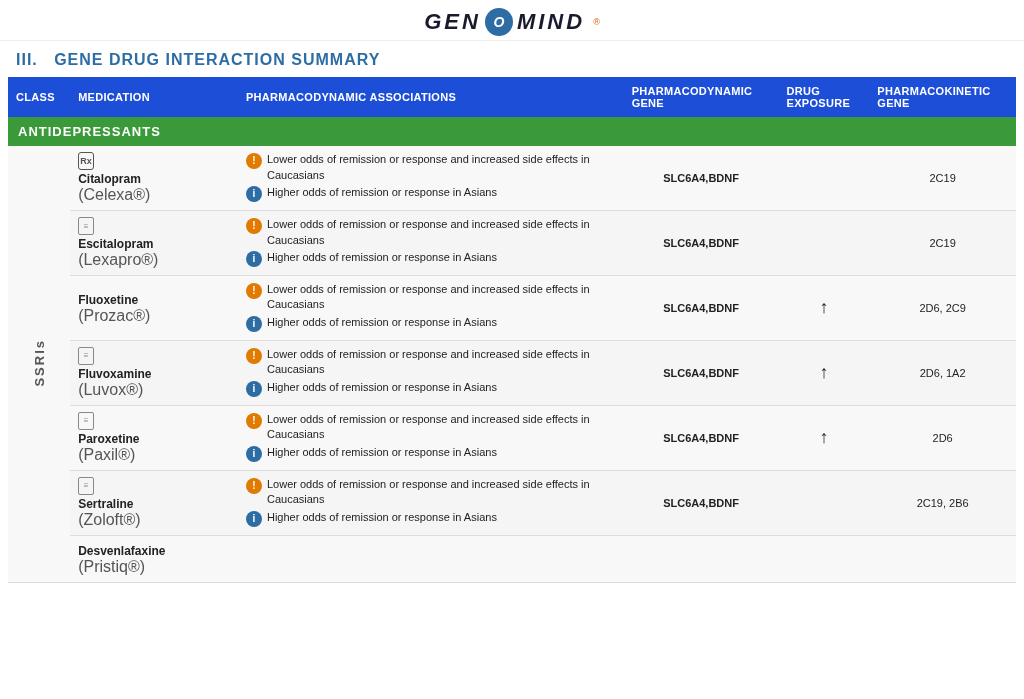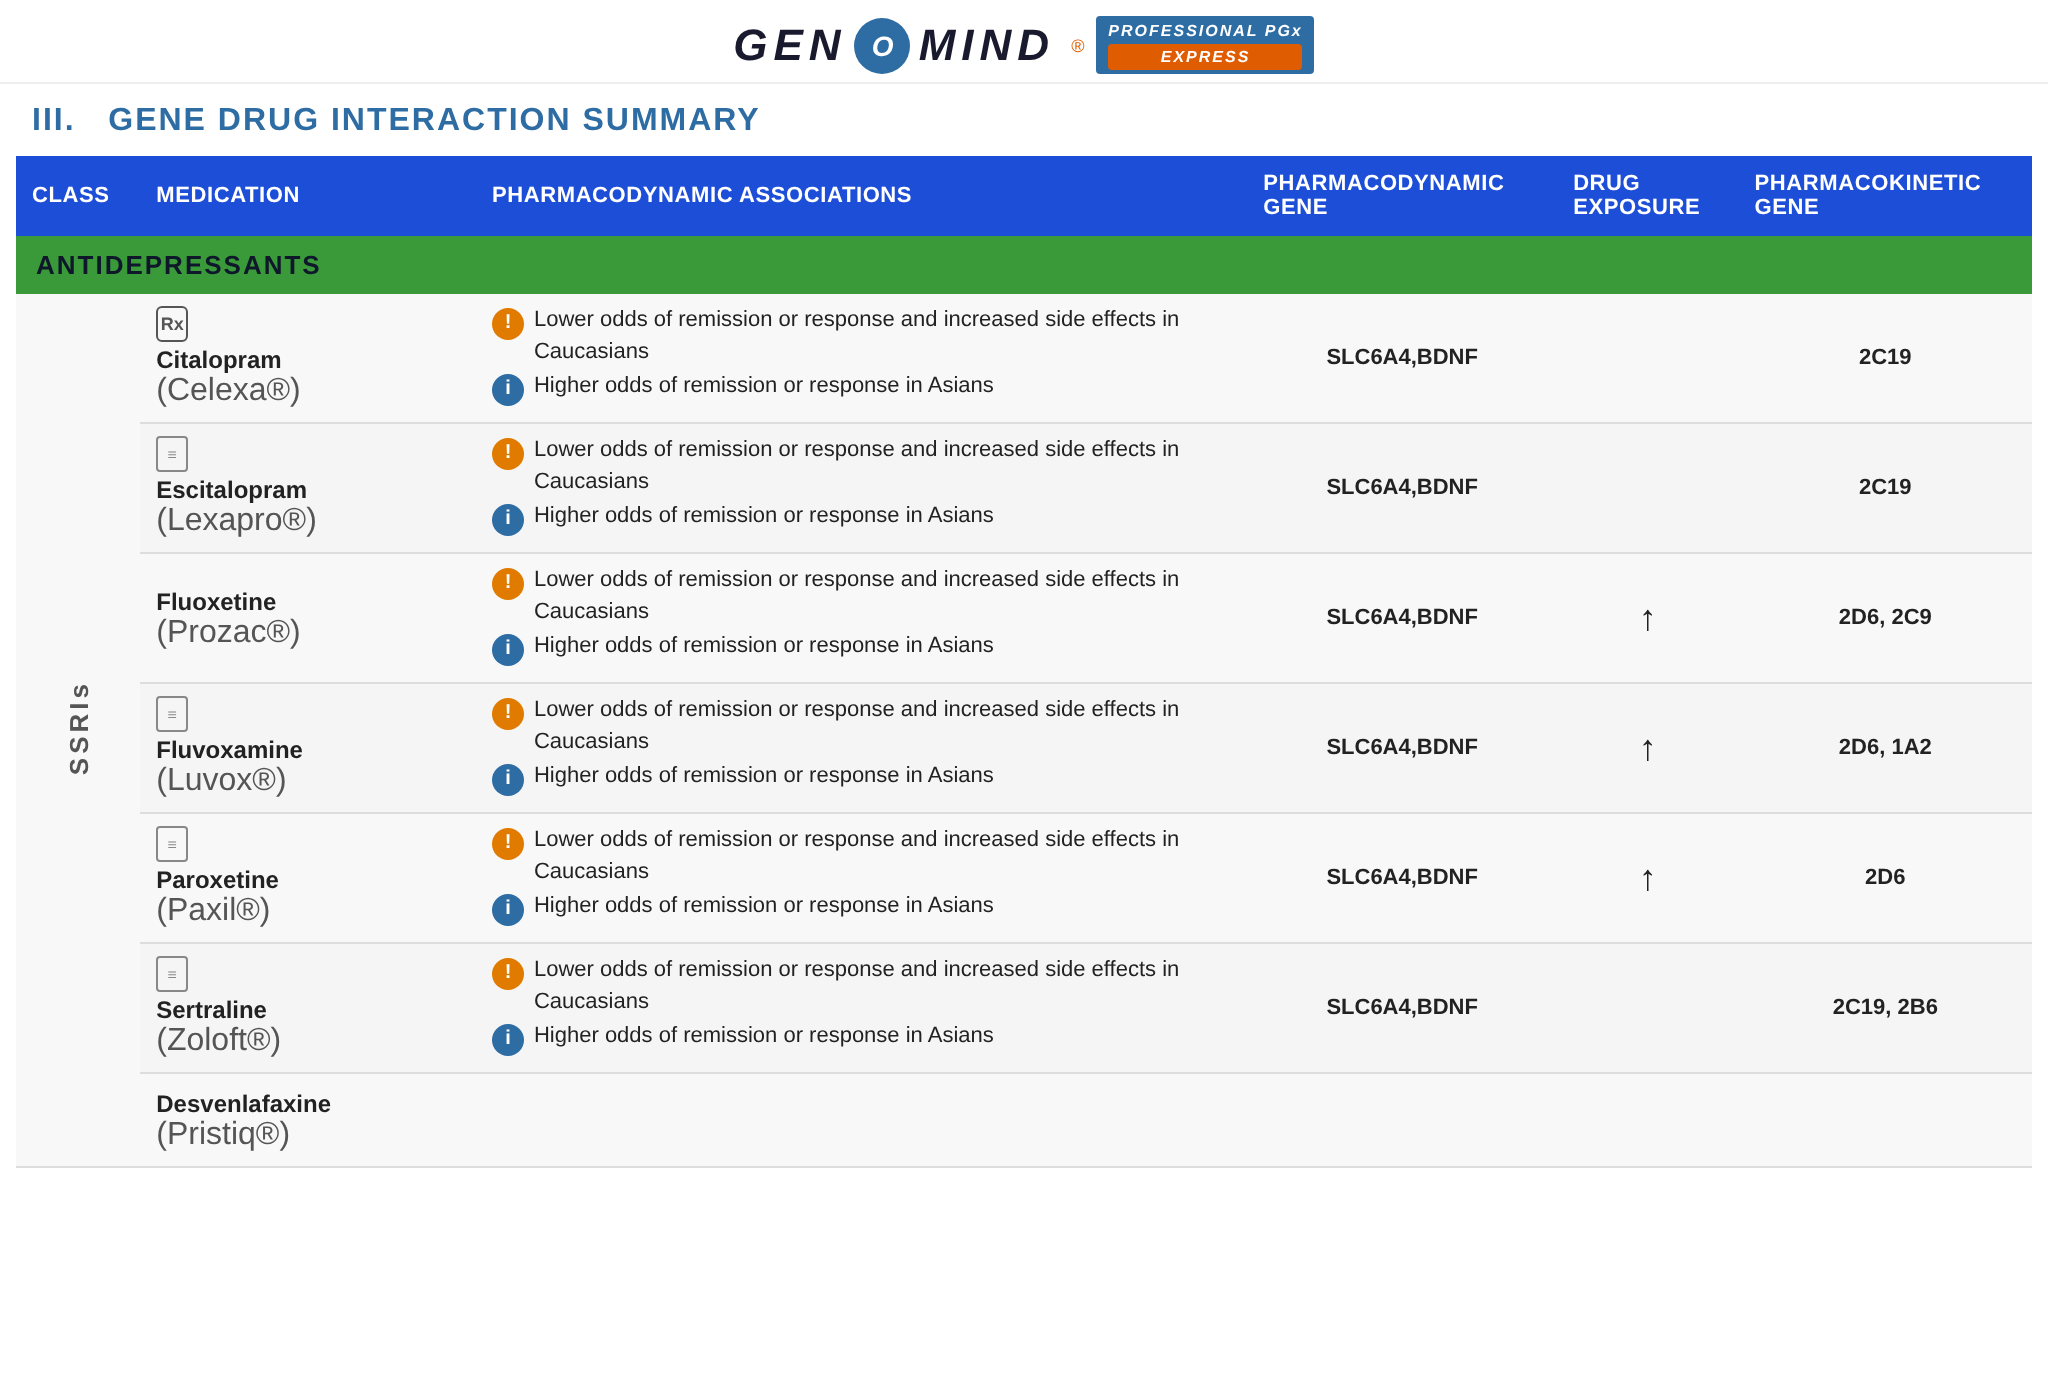--- a/index.html
+++ b/index.html
@@ -103,21 +103,21 @@
     thead tr th.col-drug-exp {
       width: 80px;
     }
     thead tr th.col-pk-gene {
       width: 120px;
     }
 
     
     .category-row td {
       background: #3a9a3a;
-      color: #0f172a;
+      color: #ffffff;
       font-weight: bold;
       font-size: 13px;
       padding: 7px 10px;
       letter-spacing: 1px;
     }
 
     
     tbody tr.data-row {
       border-bottom: 1px solid #ddd;
     }
@@ -227,21 +227,21 @@
       color: #222;
       text-align: center;
     }
     .exposure-cell {
       text-align: center;
       font-size: 18px;
       color: #222;
     }
     .pk-gene-cell {
       font-size: 11px;
-      font-weight: bold;
+      font-weight: normal;
       text-align: center;
     }
 
     
     .ssri-label {
       writing-mode: vertical-rl;
       transform: rotate(180deg);
       font-weight: bold;
       color: #555;
       font-size: 13px;
@@ -255,24 +255,20 @@
   </style>
 </head>
 <body>
 
 <div class="header">
   <div class="logo-container">
     <span style="font-size:22px;font-weight:900;letter-spacing:3px;color:#1a1a2e;">GEN</span>
     <span class="logo-circle">O</span>
     <span style="font-size:22px;font-weight:900;letter-spacing:3px;color:#1a1a2e;">MIND</span>
     <span style="color:#e05c00;font-size:9px;margin-left:2px;">®</span>
-    <div class="logo-badge">
-      <span>PROFESSIONAL PGx</span>
-      <span class="express">EXPRESS</span>
-    </div>
   </div>
 </div>
 
 <div class="section-title">
   <span>III.</span>&nbsp;&nbsp;
   <span>GENE DRUG INTERACTION SUMMARY</span>
 </div>
 
 <div class="table-wrapper">
   <table>

